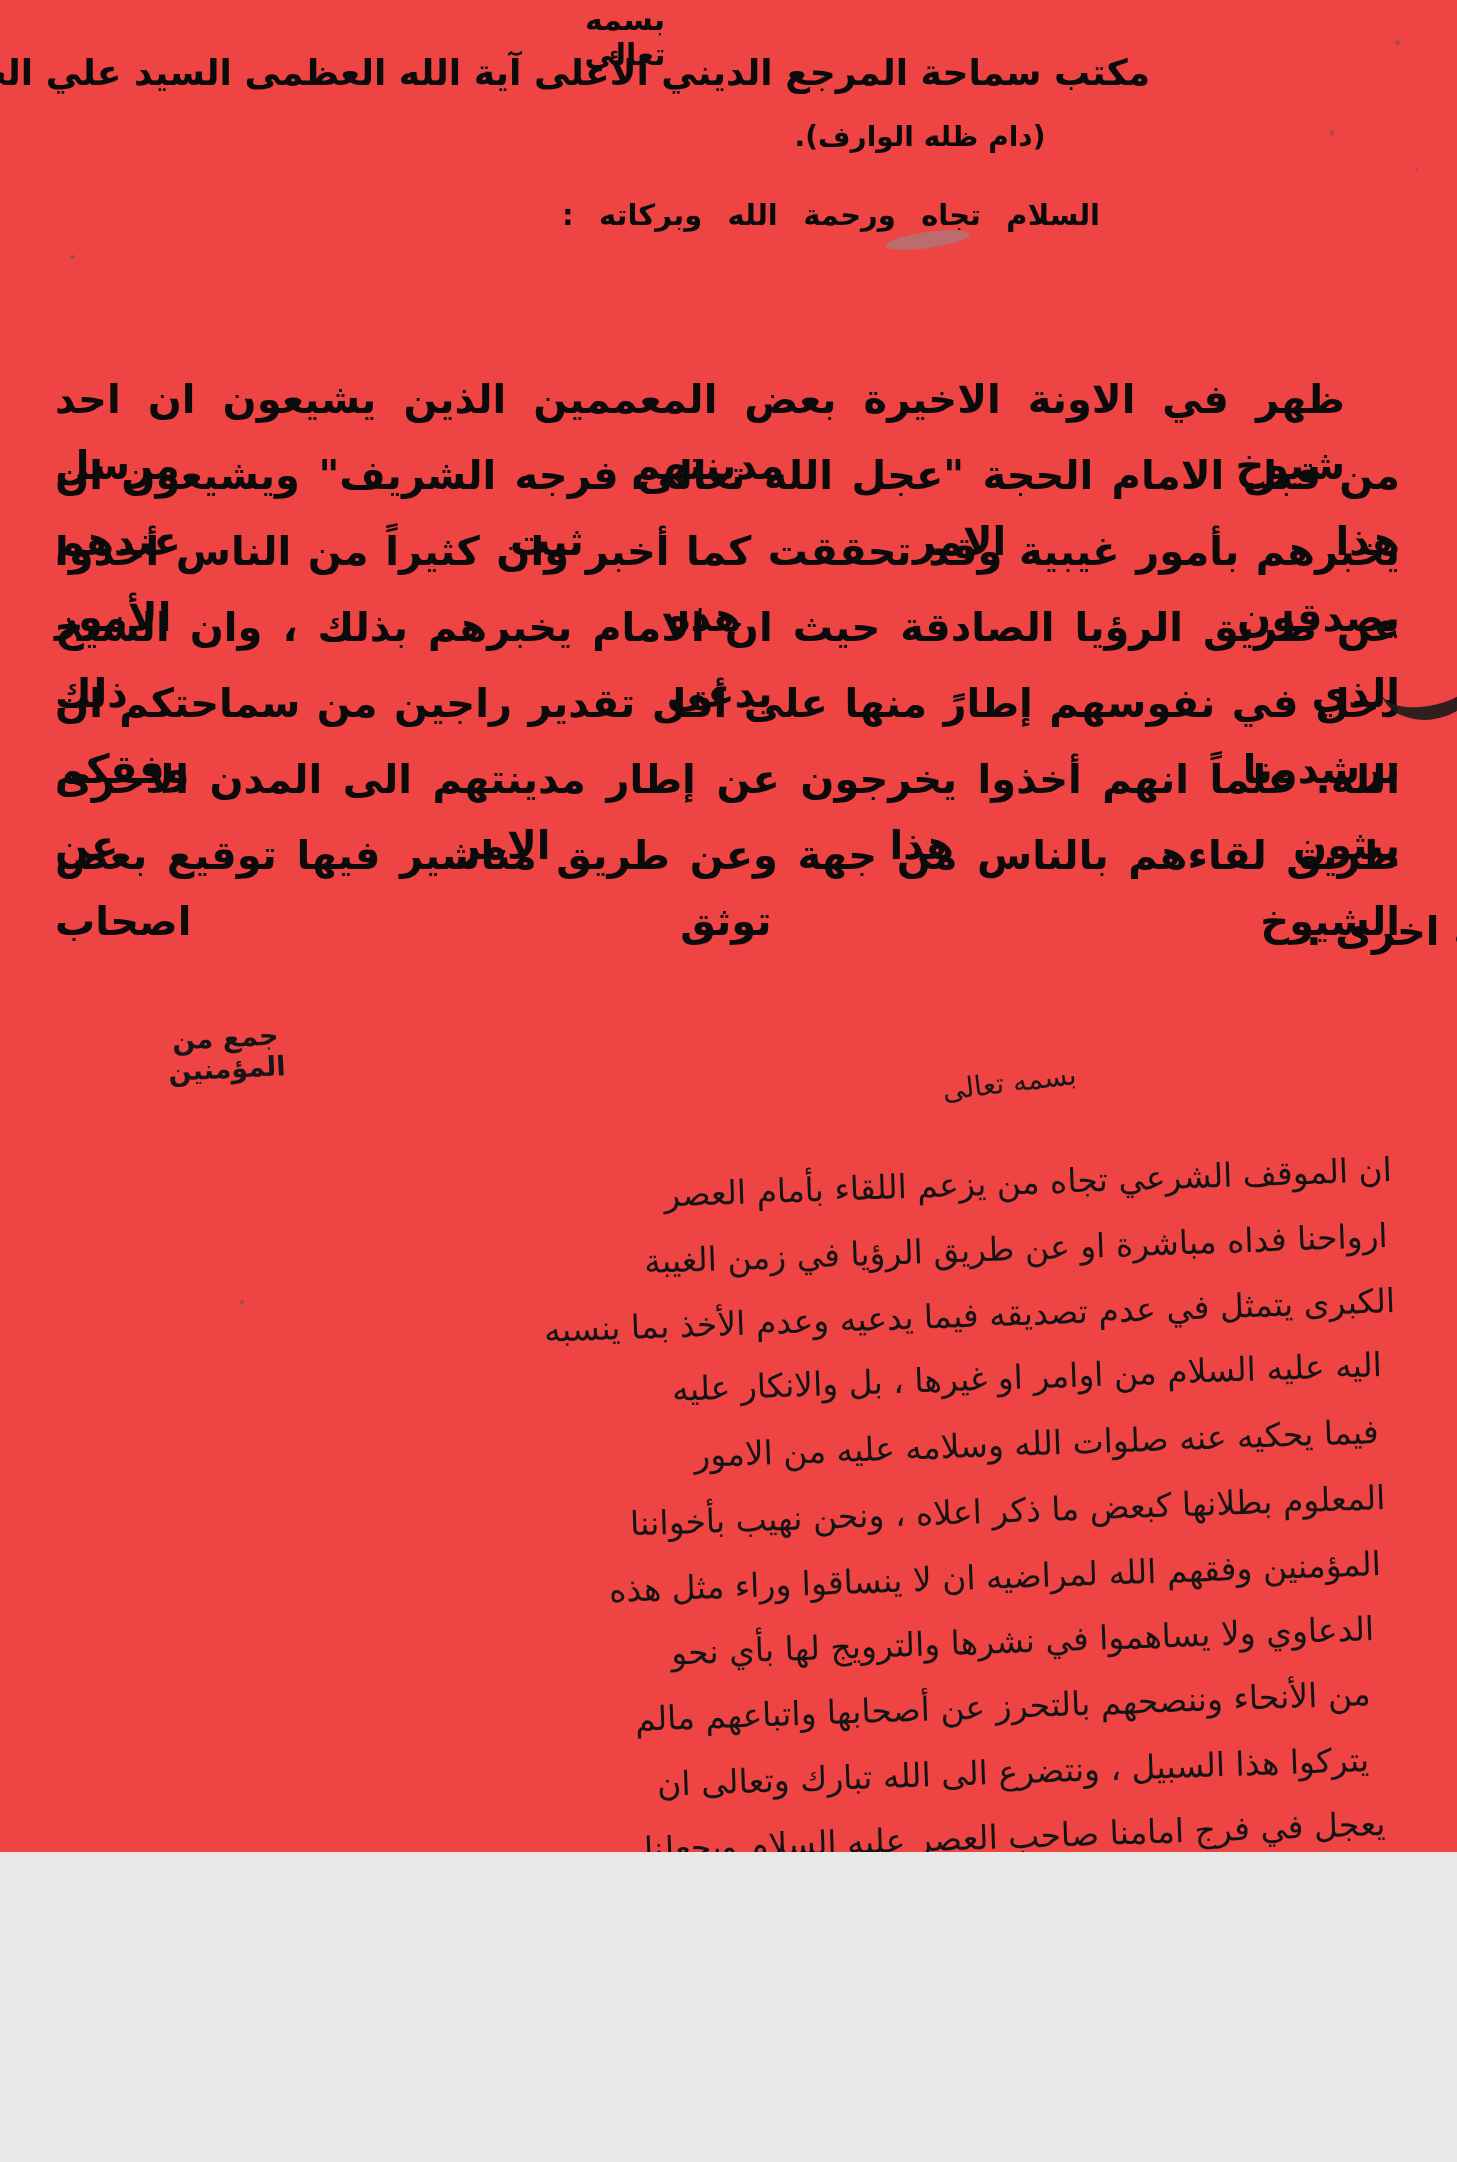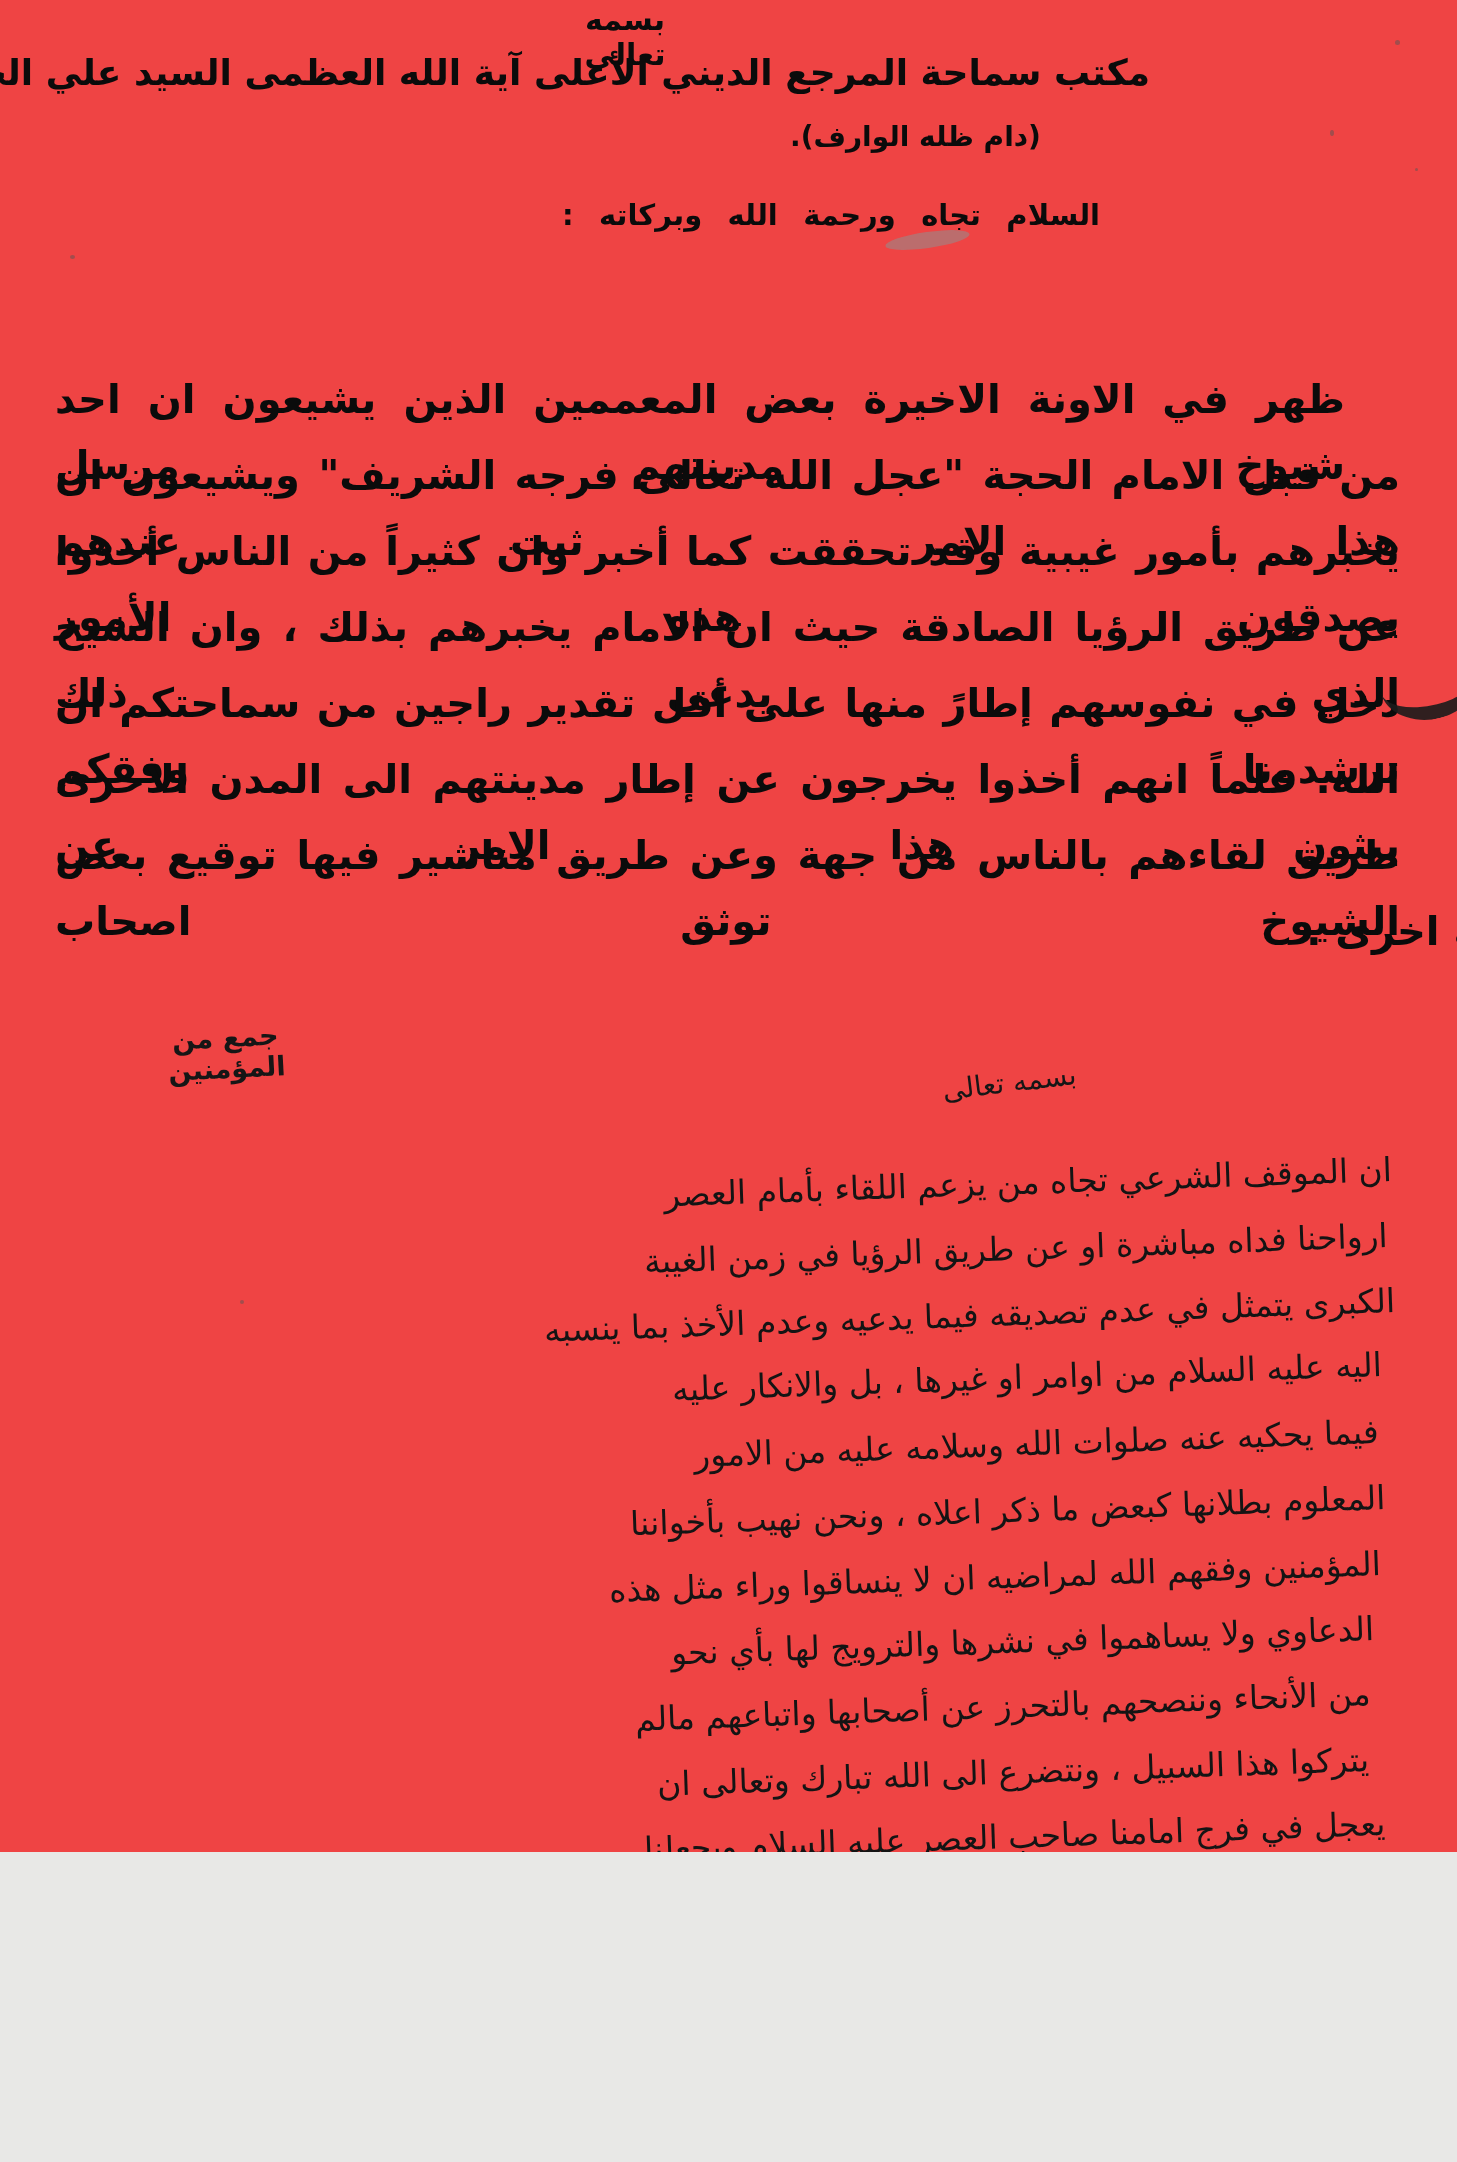--- a/index.html
+++ b/index.html
@@ -13,21 +13,21 @@
     color:#0b0b0b;
     overflow:hidden;
   }
   .abs{position:absolute;}
   .printed{font-weight:700;}
   .hand{font-weight:400;color:#161616;}
 
   
   .h-basmala{top:2px;left:540px;width:170px;text-align:center;font-size:30px;}
   .h-office{top:52px;left:28px;width:1122px;font-size:36px;text-align:justify;text-align-last:justify;white-space:nowrap;}
-  .h-dua{top:120px;left:790px;width:260px;font-size:28px;text-align:left;white-space:nowrap;}
+  .h-dua{top:120px;left:790px;width:260px;font-size:28px;text-align:center;white-space:nowrap;}
   .h-salam{top:198px;left:562px;width:538px;font-size:29px;text-align:justify;text-align-last:justify;}
 
   
   .qpara{top:366px;left:55px;width:1345px;font-size:40px;font-weight:700;}
   .qline{height:76px;line-height:66px;text-align:justify;text-align-last:justify;}
   .qline.indent{padding-right:55px;}
   .qline.last{text-align:right;text-align-last:right;padding-left:0;margin-right:0;
               width:auto;position:relative;right:-330px;}
 
   

